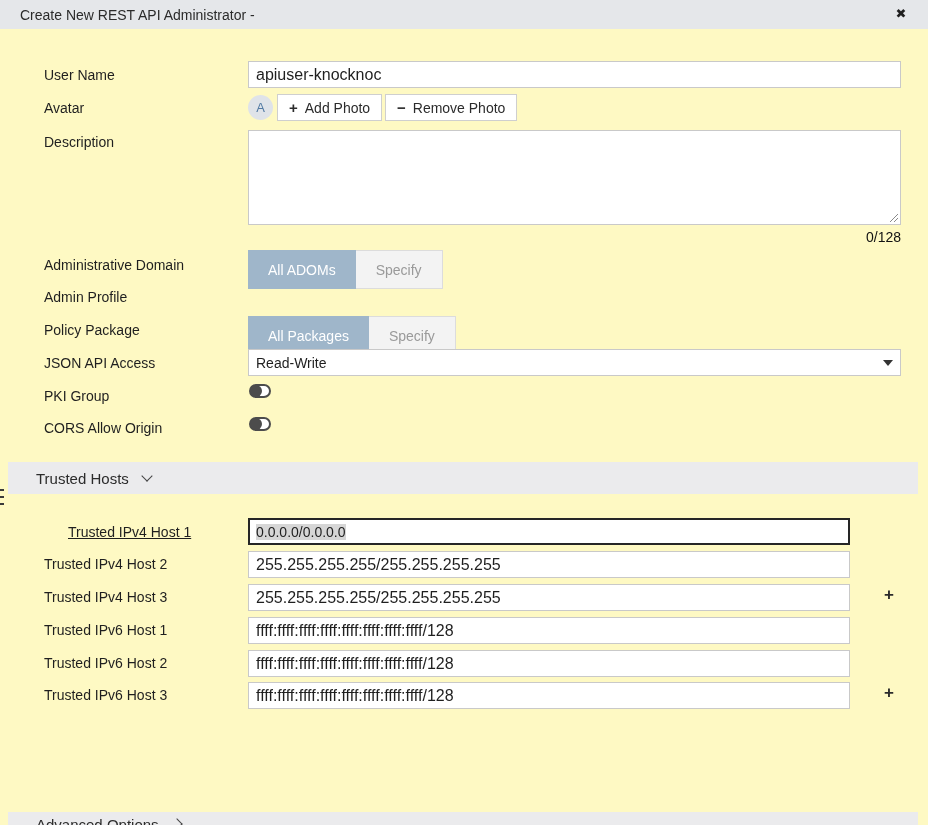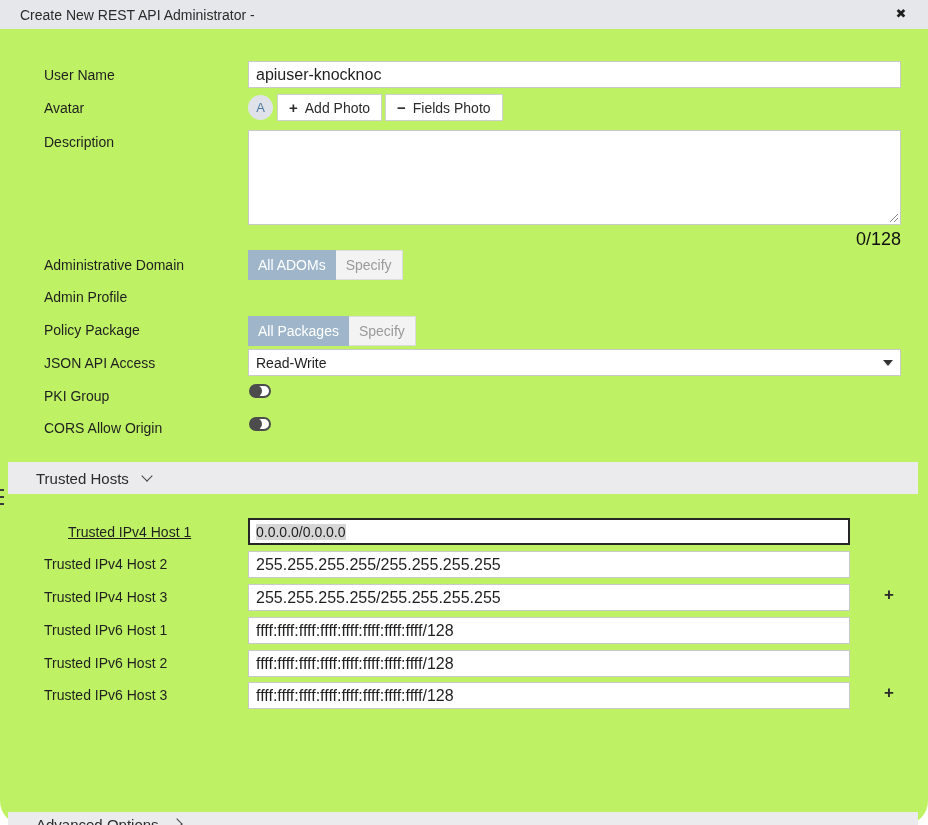--- a/index.html
+++ b/index.html
@@ -1,18 +1,18 @@
 <!DOCTYPE html>
 <html><head>
 <meta charset="utf-8">
 <style>
   * { margin:0; padding:0; box-sizing:border-box; }
   html,body { width:928px; height:825px; background:#ffffff; overflow:hidden;
     font-family:"Liberation Sans","DejaVu Sans",sans-serif; color:#1f1f1f; }
-  .dialog { position:relative; width:928px; height:825px; background:#bef264;border-radius:24px; }
+  .dialog { position:relative; width:928px; height:825px; background:#fef9c3; }
 
   
   .titlebar { position:absolute; left:0; top:0; width:928px; height:29px;
     background:#e5e7ea; display:flex; align-items:center; }
   .titlebar .title { margin-left:20px; font-size:14px; color:#2b2b2b; }
   .close-btn { position:absolute; right:18px; top:5px; width:18px; height:18px;
     font-size:13px; font-weight:bold; color:#1f1f1f; text-align:center; line-height:18px;
     cursor:pointer; }
 
   
@@ -29,25 +29,25 @@
     display:flex; align-items:center; justify-content:center; }
   .photo-btn { position:absolute; top:94px; height:27px; background:#fff;
     border:1px solid #cfcfcf; font-size:14px; color:#2b2b2b; display:flex;
     align-items:center; padding:0 11px; cursor:pointer; white-space:nowrap; }
   .photo-btn .sign { font-weight:bold; font-size:15px; margin-right:7px; }
 
   
   .desc-box { position:absolute; left:248px; top:130px; width:653px; height:95px;
     border:1px solid #c9c9c9; background:#fff; }
   .desc-box svg { position:absolute; right:1px; bottom:1px; }
-  .char-counter { position:absolute; top:229px; right:27px; font-size:18px; color:#111; }
+  .char-counter { position:absolute; top:229px; right:27px; font-size:14px; color:#111; }
 
   
   .segmented { position:absolute; left:248px; display:flex; }
-  .seg { height:30px; display:flex; align-items:center; padding:0 10px; font-size:14px;
+  .seg { height:39px; display:flex; align-items:center; padding:0 20px; font-size:14px;
     cursor:pointer; white-space:nowrap; }
   .seg.selected { background:#9fb6ca; color:#ffffff; }
   .seg.unselected { background:#f3f3f3; color:#9a9a9a; border:1px solid #dcdcdc; border-left:none; }
 
   
   .select { position:absolute; left:248px; width:653px; height:27px; border:1px solid #c9c9c9;
     background:#fff; display:flex; align-items:center; padding:0 7px; font-size:14px;
     cursor:pointer; }
   .select .caret { margin-left:auto; width:0; height:0; border-left:5px solid transparent;
     border-right:5px solid transparent; border-top:6px solid #333; }
@@ -96,21 +96,21 @@
   <input class="txt-input w-full" style="top: 61px;" value="apiuser-knocknoc">
 
   <span class="label" style="top:100px">Avatar</span>
   <span class="avatar-circle">A</span>
   <button class="photo-btn" style="left:277px">
     <span class="sign">+</span>
     <span>Add Photo</span>
   </button>
   <button class="photo-btn" style="left:385px">
     <span class="sign">−</span>
-    <span>Fields Photo</span>
+    <span>Remove Photo</span>
   </button>
 
   <span class="label" style="top:134px">Description</span>
   <div class="desc-box">
     <svg width="10" height="10">
       <path d="M9 1 L1 9 M9 5 L5 9" stroke="#8a8a8a" stroke-width="1" fill="none"></path>
     </svg>
   </div>
   <span class="char-counter">0/128</span>
 

